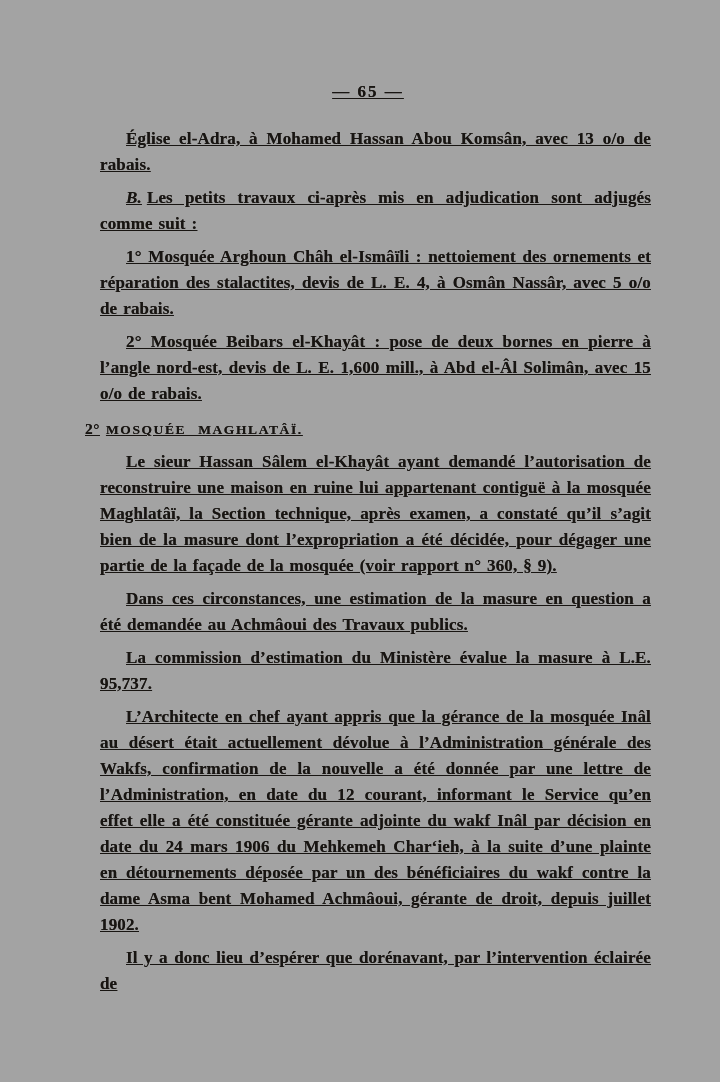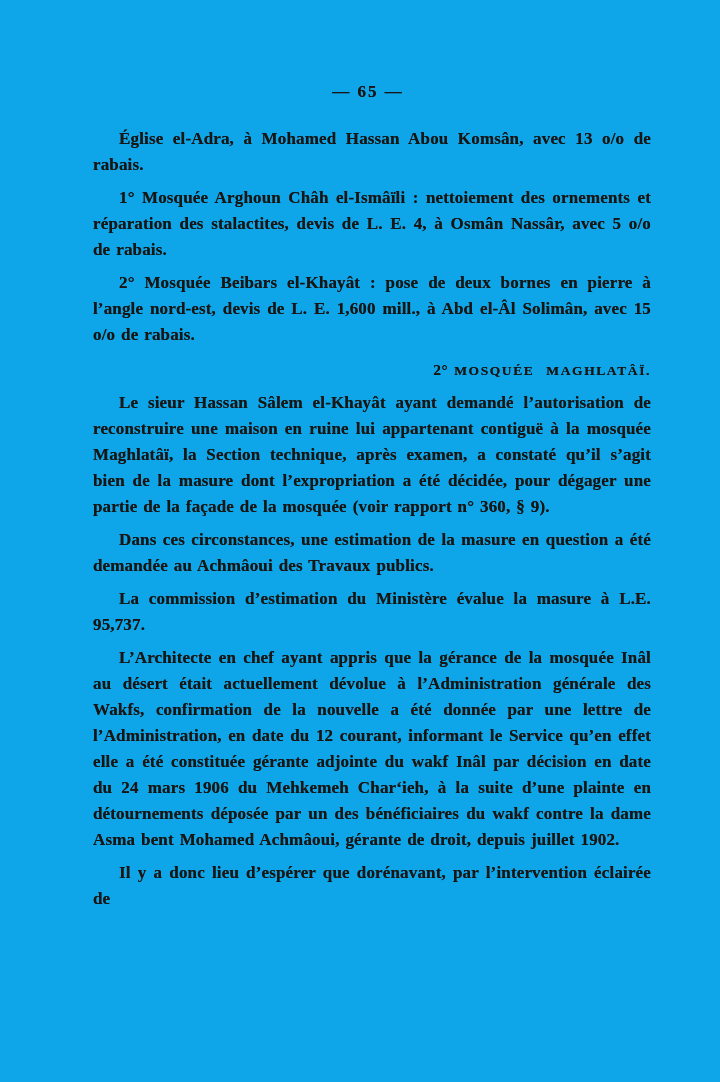--- a/index.html
+++ b/index.html
@@ -12,51 +12,52 @@
     height: 1082px;
     overflow: hidden;
     font-family: "Liberation Serif", "DejaVu Serif", serif;
     color: #181512;
   }
   .page {
     box-sizing: border-box;
     width: 720px;
     height: 1082px;
     padding: 82px 70px 0 85px;
-    background: #0ea5e9;
+    background: #a3a3a3;
+    text-decoration: underline;
   }
   .text-col {
     width: 566px;
   }
   .page-number {
     text-align: center;
     font-size: 17px;
     font-weight: 700;
     letter-spacing: 2px;
     margin: 0 0 24px 0;
     text-shadow: 0 0 0.6px rgba(25,20,15,0.75);
   }
   p.doc {
-    margin: 0 0 7px 8px;
+    margin: 0 0 7px 15px;
     font-size: 17px;
     font-weight: 700;
     line-height: 26px;
     text-align: justify;
     text-indent: 26px;
     word-spacing: 1.5px;
     letter-spacing: 0.15px;
     text-shadow: 0 0 0.6px rgba(25,20,15,0.7);
   }
   .lead-italic {
     font-style: italic;
     margin-right: 5px;
   }
   h2.section-heading {
     margin: 13px 0 11px 0;
-    text-align: right;
+    text-align: left;
     font-size: 13.5px;
     font-weight: 700;
     letter-spacing: 1.6px;
     word-spacing: 7px;
     text-indent: 0;
     text-shadow: 0 0 0.5px rgba(25,20,15,0.7);
   }
   h2.section-heading .heading-num {
     font-size: 15.5px;
     letter-spacing: 0.5px;
@@ -66,20 +67,21 @@
 </head>
 <body>
 
 <div class="page">
   <div class="text-col">
 
     <div class="page-number">— 65 —</div>
 
     <p class="doc">Église el-Adra, à Mohamed Hassan Abou Komsân, avec 13 o/o de rabais.</p>
 
+    <p class="doc"><span class="lead-italic">B.</span><span>Les petits travaux ci-après mis en adjudication sont adjugés comme suit :</span></p>
 
     <p class="doc">1° Mosquée Arghoun Châh el-Ismâïli : nettoiement des ornements et réparation des stalactites, devis de L. E. 4, à Osmân Nassâr, avec 5 o/o de rabais.</p>
 
     <p class="doc">2° Mosquée Beibars el-Khayât : pose de deux bornes en pierre à l’angle nord-est, devis de L. E. 1,600 mill., à Abd el-Âl Solimân, avec 15 o/o de rabais.</p>
 
     <h2 class="section-heading"><span class="heading-num">2°</span><span>MOSQUÉE MAGHLATÂÏ.</span></h2>
 
     <p class="doc">Le sieur Hassan Sâlem el-Khayât ayant demandé l’autorisation de reconstruire une maison en ruine lui appartenant contiguë à la mosquée Maghlatâï, la Section technique, après examen, a constaté qu’il s’agit bien de la masure dont l’expropriation a été décidée, pour dégager une partie de la façade de la mosquée (voir rapport n° 360, § 9).</p>
 
     <p class="doc">Dans ces circonstances, une estimation de la masure en question a été demandée au Achmâoui des Travaux publics.</p>

